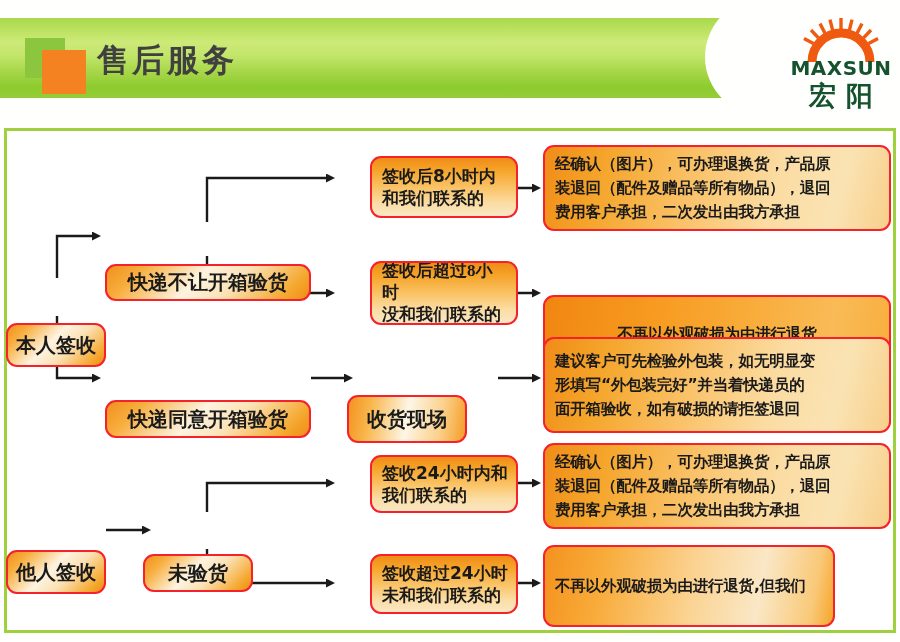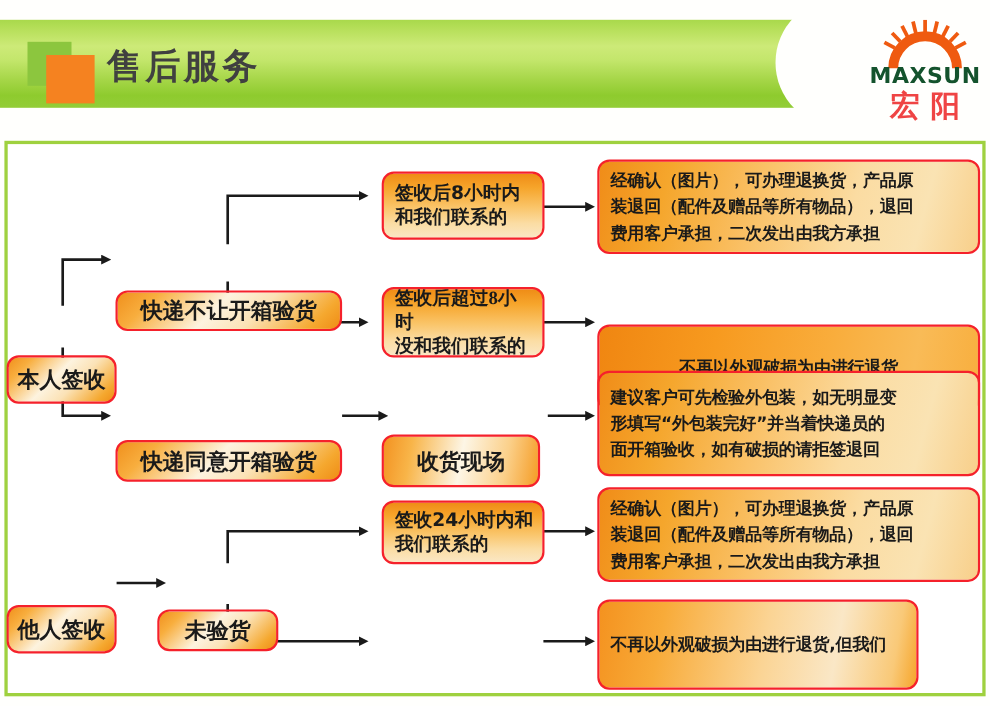--- a/index.html
+++ b/index.html
@@ -68,21 +68,21 @@
   .logo-maxsun {
     position: absolute; left: 0; top: 38px; width: 110px;
     text-align: center;
     font-size: 20px; font-weight: bold; color: #14532d;
     letter-spacing: 0.5px;
     font-family: "DejaVu Sans", "Liberation Sans", sans-serif;
   }
   .logo-cn {
     position: absolute; left: 0; top: 60px; width: 110px;
     text-align: center;
-    font-size: 27px; font-weight: bold; color: #ef4444;
+    font-size: 27px; font-weight: bold; color: #14532d;
     letter-spacing: 10px; text-indent: 10px;
     font-family: Liberation Sans, sans-serif;
   }
 
   
   .frame {
     position: absolute; left: 4px; top: 128px;
     width: 892px; height: 505px;
     border: 3px solid #9fd13f;
     background: #ffffff;
@@ -102,20 +102,21 @@
   .box .txt { width: 100%; }
 
   
   .g-node {  
     background: linear-gradient(135deg,
       #f0901d 0%, #f8ae3e 16%, #fdf3df 44%, #fbe2b6 62%, #f5a82f 88%, #ef8c15 100%);
   }
   .g-chip { 
     background: linear-gradient(to bottom,
       #ef8c16 0%, #f6a52b 22%, #fac468 52%, #fbdda4 78%, #fae7c4 100%);
+    margin-left: 23px;
   }
   .g-wideA {
     background: linear-gradient(105deg,
       #f08c18 0%, #f5a62c 18%, #fac167 42%, #fbdca2 66%, #fae3b3 84%, #f8cf8a 100%);
   }
   .g-wideB { 
     background: linear-gradient(100deg,
       #f08611 0%, #f79a1f 30%, #f9ad3c 60%, #f9bb57 82%, #f8ae3d 100%);
   }
   .g-scene { 
@@ -229,21 +230,21 @@
     </span>
   </div>
 
   <div class="box g-chip fs-chip t-left pad-l" style="left:347px; top:261px; width:148px; height:64px;font-family:Liberation Serif, serif;">
     <span class="txt">
       <span>签收后超过8小时</span><br>
       <span>没和我们联系的</span>
     </span>
   </div>
 
-  <div class="box g-scene fs-node t-center pad-c" style="left:347px; top:353px; width:144px; height:48px;">
+  <div class="box g-scene fs-node t-center pad-c" style="left:347px; top:353px; width:120px; height:48px;">
     <span class="txt">收货现场</span>
   </div>
 
   <div class="box g-wideA fs-note t-left pad-l" style="left:543px; top:145px; width:348px; height:86px;">
     <span class="txt">
       <span>经确认（图片），可办理退换货，产品原</span><br>
       <span>装退回（配件及赠品等所有物品），退回</span><br>
       <span>费用客户承担，二次发出由我方承担</span>
     </span>
   </div>
@@ -268,20 +269,26 @@
     <span class="txt">未验货</span>
   </div>
 
   <div class="box g-chip fs-chip t-left pad-l" style="left:347px; top:455px; width:148px; height:58px;">
     <span class="txt">
       <span>签收24小时内和</span><br>
       <span>我们联系的</span>
     </span>
   </div>
 
+  <div class="box g-chip fs-chip t-left pad-l" style="left:347px; top:554px; width:148px; height:60px;">
+    <span class="txt">
+      <span>签收超过24小时</span><br>
+      <span>未和我们联系的</span>
+    </span>
+  </div>
 
   <div class="box g-wideA fs-note t-left pad-l" style="left:543px; top:443px; width:348px; height:86px;">
     <span class="txt">
       <span>经确认（图片），可办理退换货，产品原</span><br>
       <span>装退回（配件及赠品等所有物品），退回</span><br>
       <span>费用客户承担，二次发出由我方承担</span>
     </span>
   </div>
 
   <div class="box g-bottomB fs-note t-left pad-l" style="left:543px; top:545px; width:292px; height:82px; ">

